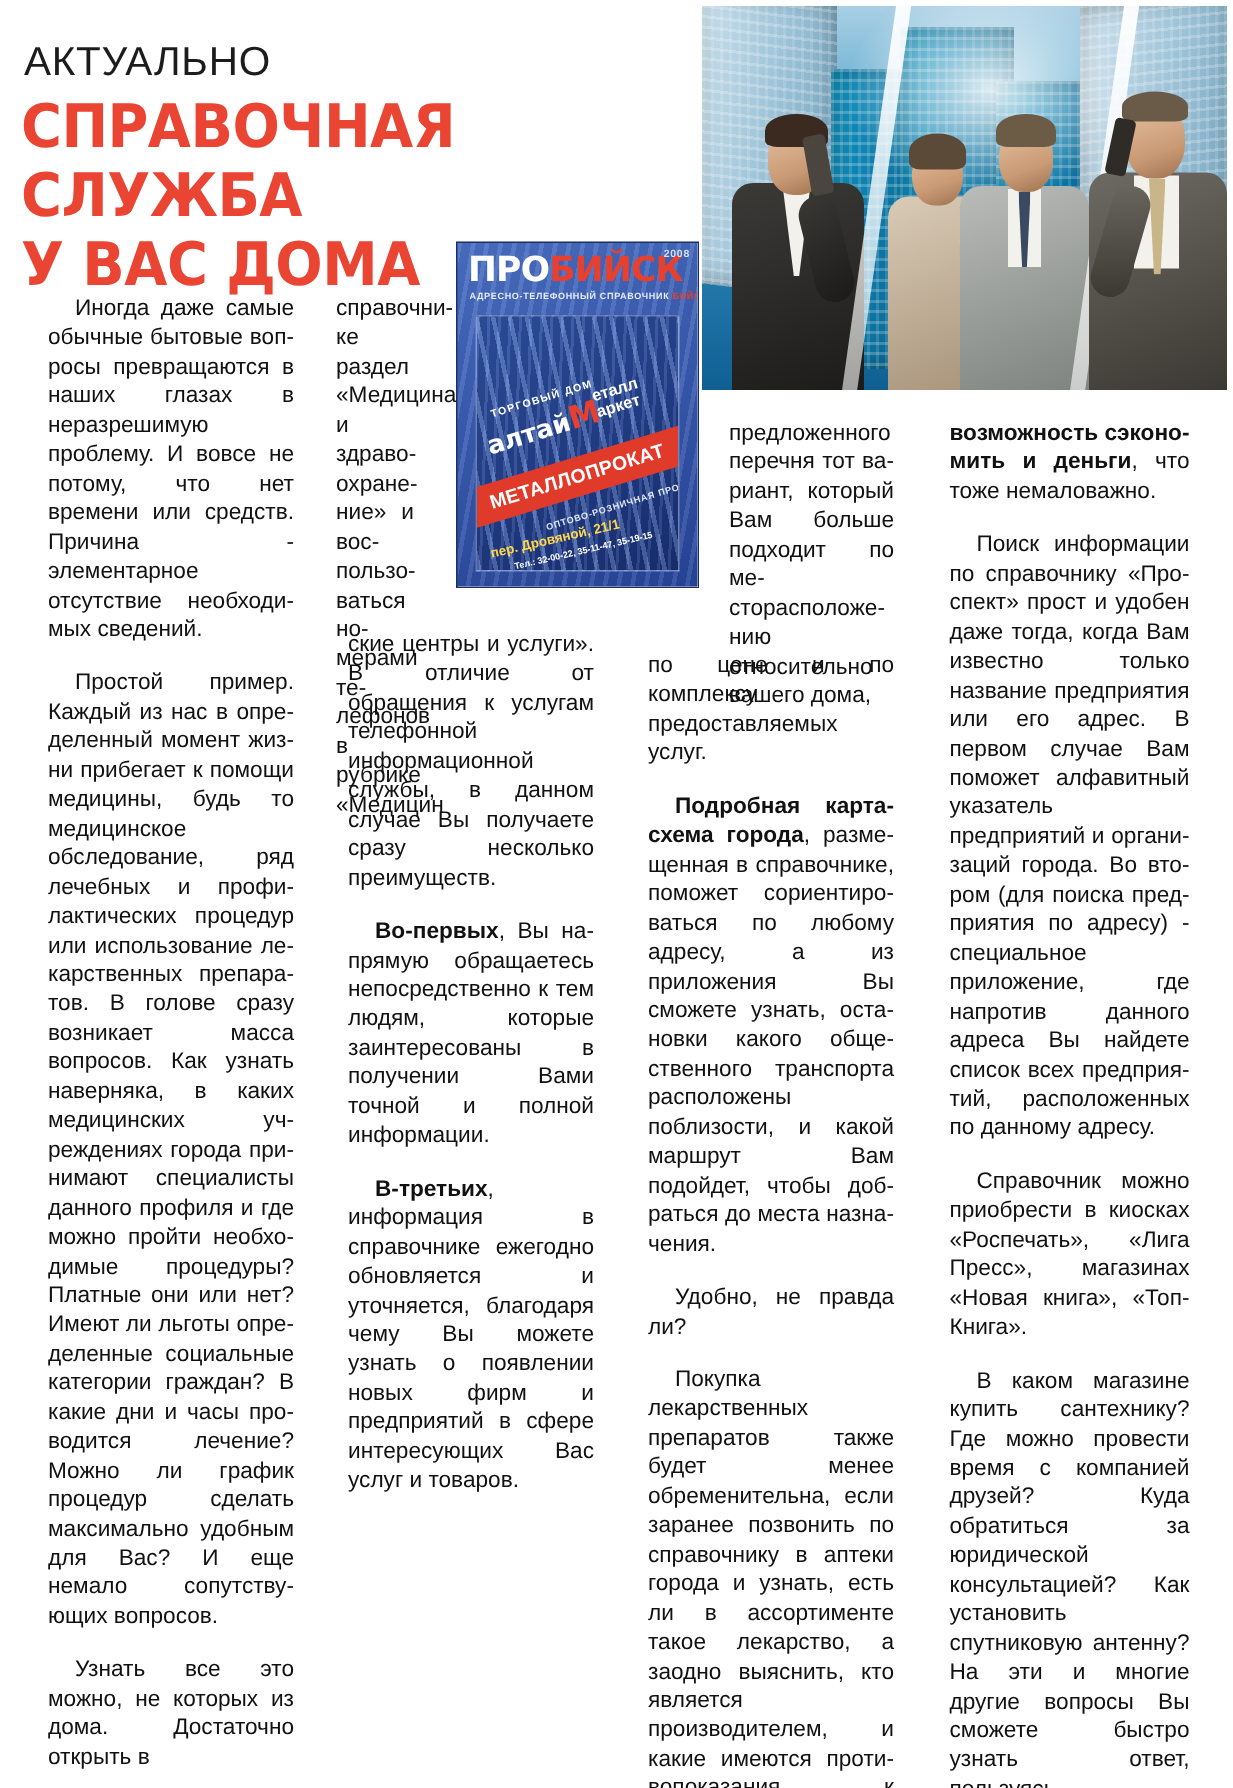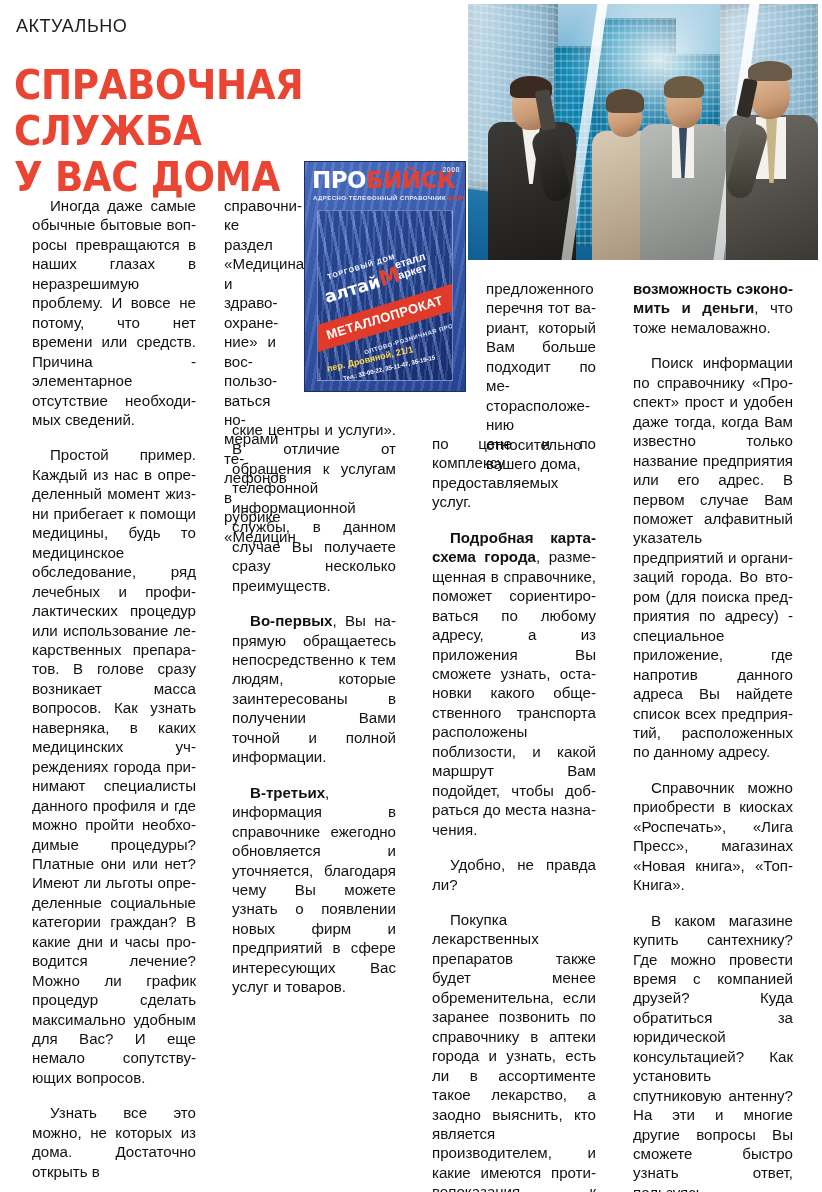--- a/index.html
+++ b/index.html
@@ -21,22 +21,22 @@
     position: relative;
     width: 822px;
     height: 1192px;
     background: #fff;
   }
 
   
   #rubric {
     position: absolute;
     left: 16px;
-    top: 16px;
-    font-size: 18px;
+    top: 26px;
+    font-size: 27px;
     letter-spacing: 0.5px;
     font-weight: 400;
     color: #1c1c1c;
     font-family: "Liberation Sans", sans-serif;
   }
 
   #headline {
     position: absolute;
     left: 14px;
     top: 62px;

